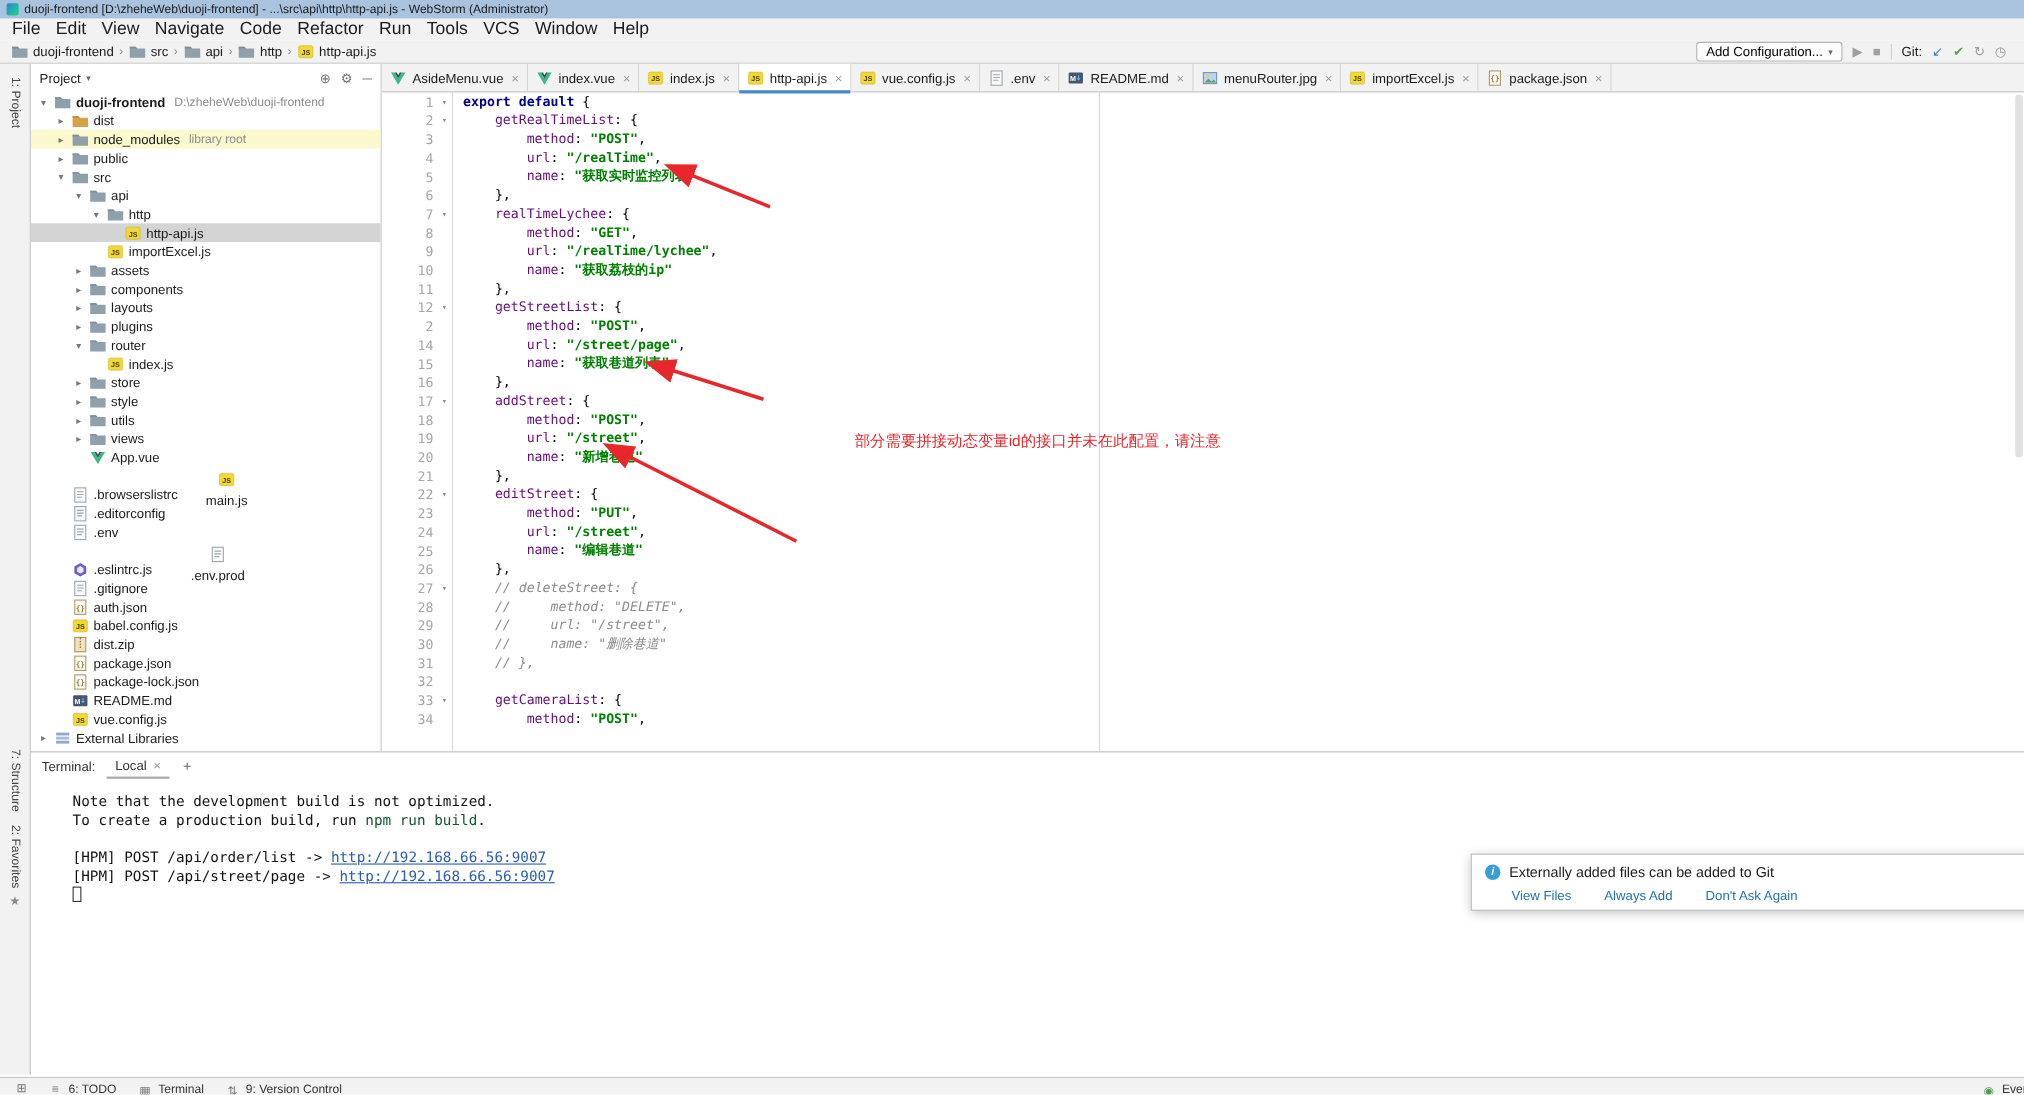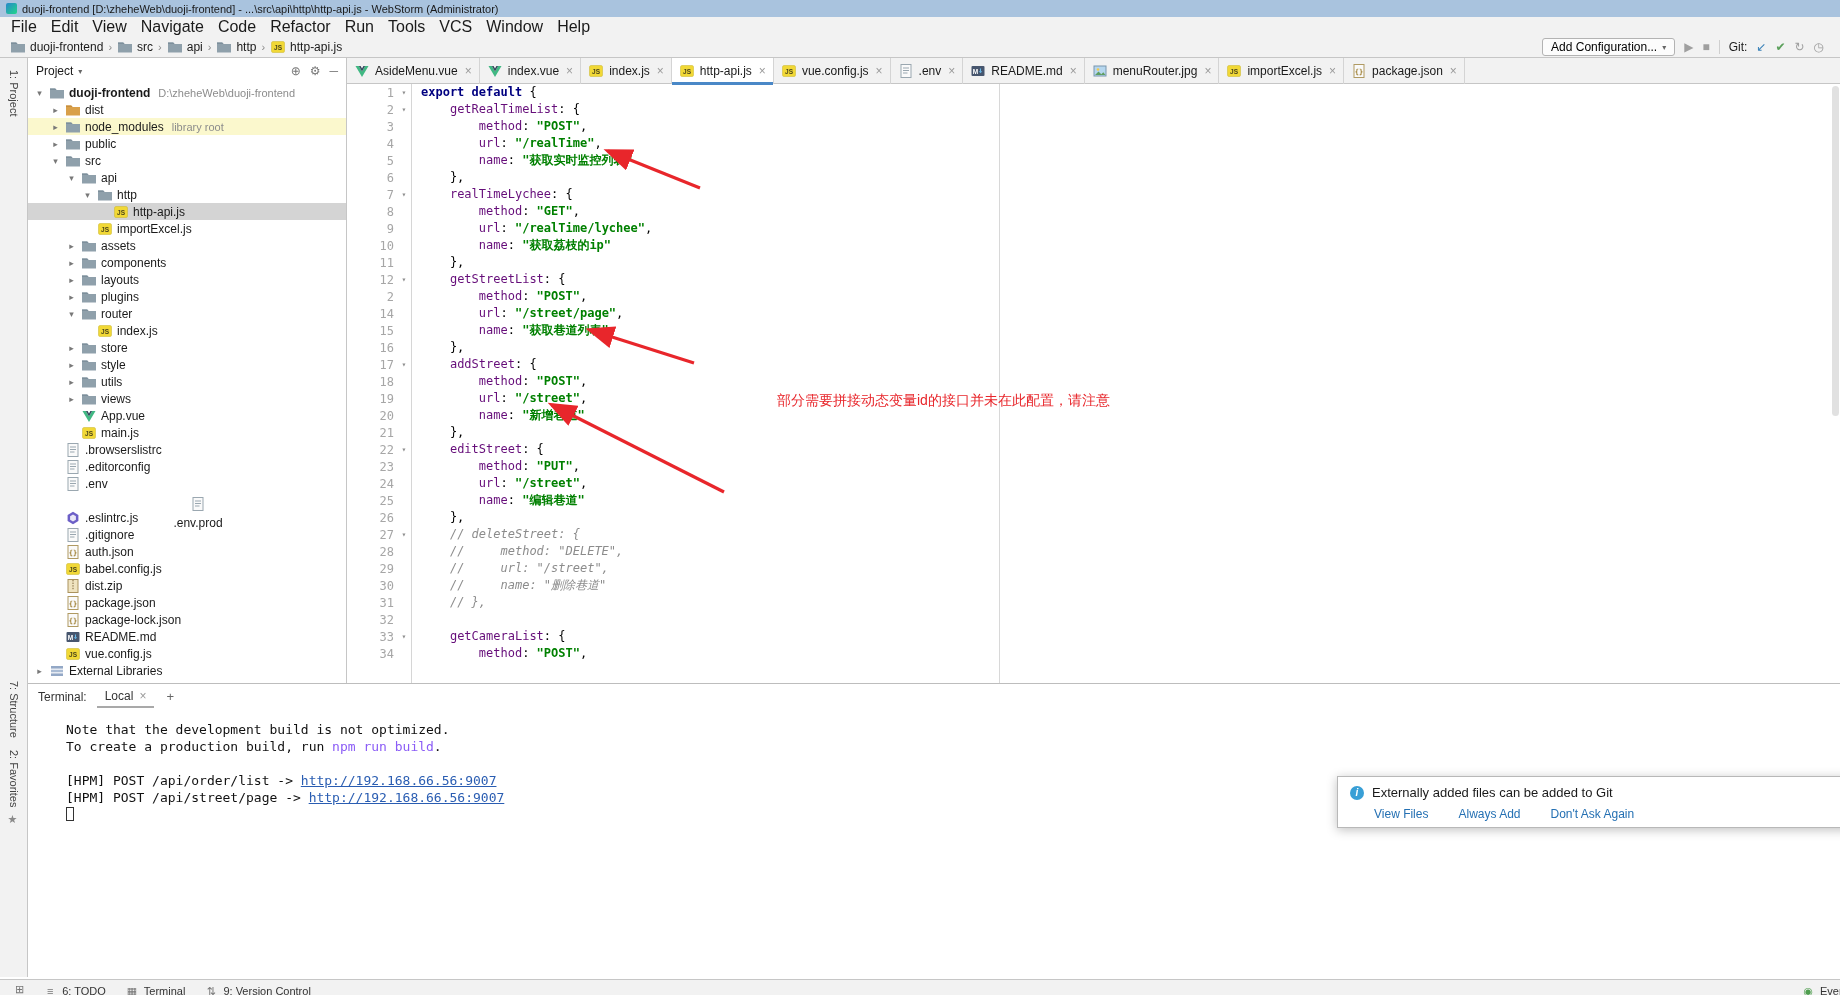--- a/index.html
+++ b/index.html
@@ -66,21 +66,21 @@
 .annotation{position:absolute;left:430px;top:308px;font-size:14px;color:#e8262b;white-space:nowrap;z-index:20}
 
 .terminal{position:absolute;left:28px;top:683px;right:0;height:294px;background:#fff;border-top:1px solid #bdbdbd;z-index:4}
 .term-head{height:25px;display:flex;align-items:center;gap:4px;padding-left:10px;font-size:12px;color:#333}
 .term-tab{display:flex;align-items:center;gap:6px;padding:3px 8px;margin-left:6px;border-bottom:2px solid #a9a9a9}
 .term-tab .x{color:#9a9a9a}
 .term-plus{margin-left:8px;color:#666;font-size:13px}
 .term-body{padding:12px 0 0 38px;font-family:"DejaVu Sans Mono",monospace;font-size:13px;line-height:17px;color:#111}
 .tl{min-height:17px;white-space:pre}
 .tlink{color:#2a5db2;text-decoration:underline}
-.cmd{color:#8b5cf6}
+.cmd{color:#14532d}
 .cursor{display:inline-block;width:8px;height:14px;border:1px solid #333;vertical-align:-2px}
 
 .statusbar{position:absolute;left:0;top:979px;width:100%;height:26px;background:#f2f2f2;border-top:1px solid #c6c6c6;display:flex;align-items:flex-start;font-size:11px;color:#333;padding:3px 8px 0 6px;z-index:6}
 .sb-item{display:flex;align-items:center;gap:4px;padding:0 9px}
 .sb-right{position:absolute;left:1800px;top:3px;display:flex;align-items:center;gap:4px;white-space:nowrap}
 .statusbar .gl-ic{font-size:11px;color:#4f9e4f}
 .sb-item .gl-ic{color:#777}
 
 .notif{position:absolute;left:1337px;top:776px;width:560px;height:52px;background:#fff;border:1px solid #b8b8b8;box-shadow:0 2px 10px rgba(0,0,0,.25);padding:8px 10px 6px 12px;font-size:13px;z-index:50}
 .notif-row1{display:flex;align-items:center;gap:8px;white-space:nowrap}
@@ -401,21 +401,21 @@
       <div class="tree-row" style="padding-left: 38px;">
         <span class="arrow"></span>
         <span class="ic">
           <svg viewBox="0 0 16 16">
             <path d="M1.5 3h3.4L8 8.4 11.1 3h3.4L8 14z" fill="#41b883"></path>
             <path d="M4.9 3h1.7L8 5.4 9.4 3h1.7L8 8.4z" fill="#35495e"></path>
           </svg>
         </span>
         <span class="tlabel">App.vue</span>
       </div>
-      <div class="tree-row" style="padding-left: 38px;">
+      <div class="tree-row" style="padding-left: 38px; flex-direction: column;">
         <span class="arrow"></span>
         <span class="ic">
           <svg viewBox="0 0 16 16">
             <rect x="1.5" y="2.5" width="13" height="11" rx="1.5" fill="#f1d836" stroke="#c9b52a" stroke-width="0.5"></rect>
             <text x="8" y="11" font-size="6.5" text-anchor="middle" font-family="sans-serif" font-weight="bold" fill="#4a4419">JS</text>
           </svg>
         </span>
         <span class="tlabel">main.js</span>
       </div>
       <div class="tree-row" style="padding-left: 22px;">

